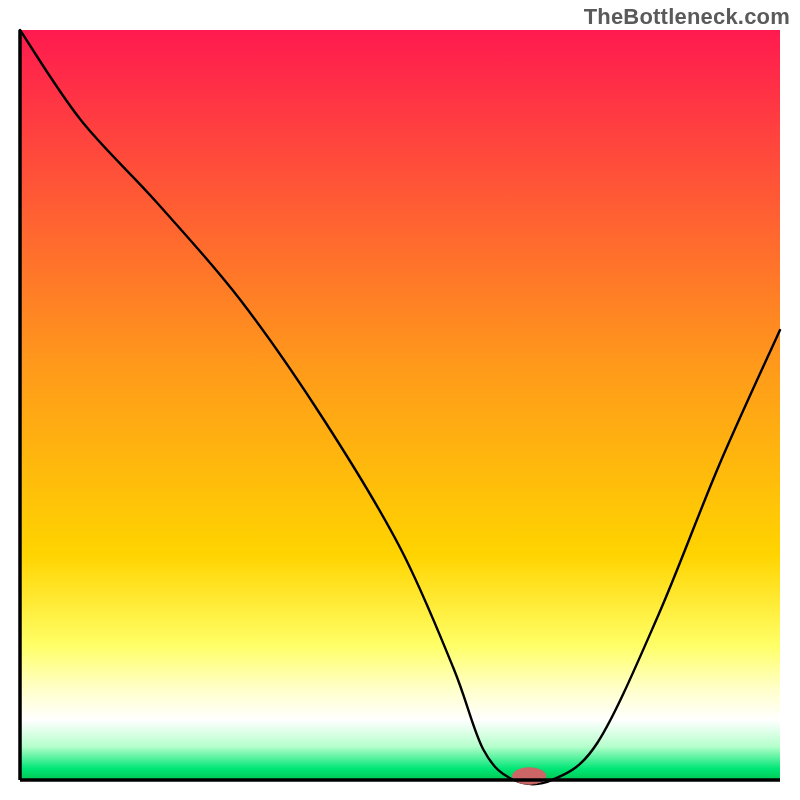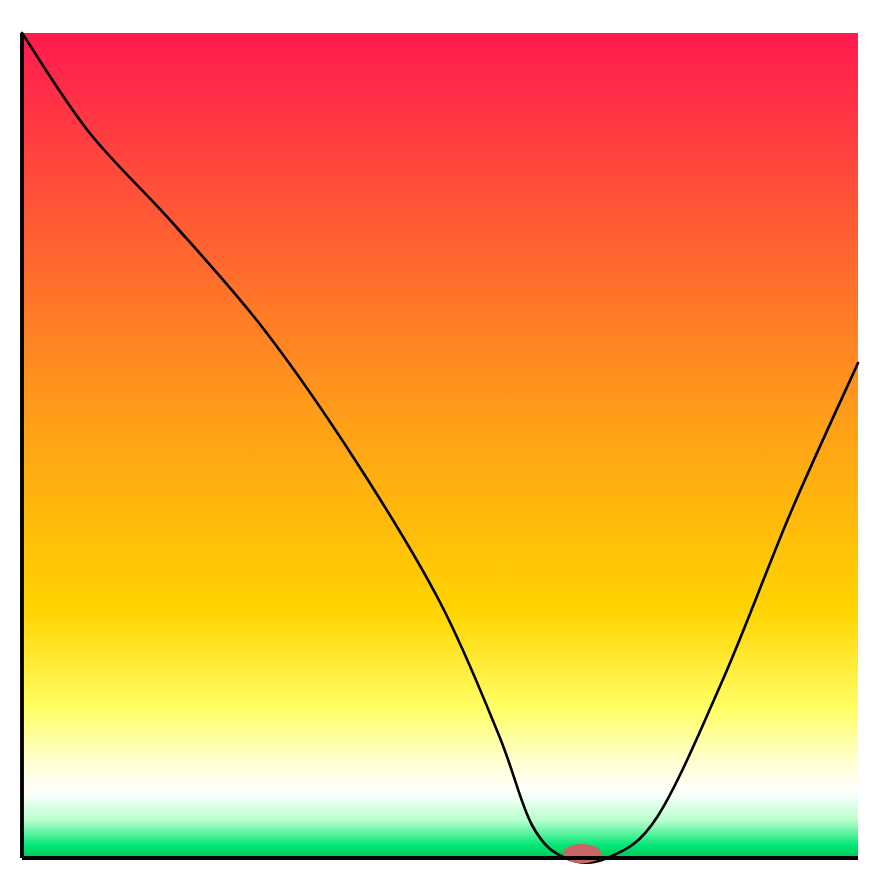--- a/index.html
+++ b/index.html
@@ -27,20 +27,21 @@
   svg.chart {
     position: absolute;
     left: 0;
     top: 0;
   }
 </style>
 </head>
 <body>
 <div class="container">
 
+<div class="watermark">TheBottleneck.com</div>
 
 <svg class="chart" width="800" height="800" viewBox="0 0 800 800">
   <defs>
     <linearGradient id="bg-grad" x1="0" y1="0" x2="0" y2="1">
     <stop offset="0%" stop-color="#ff1a4f"></stop>
           <stop offset="45%" stop-color="#ff9a1a"></stop>
           <stop offset="70%" stop-color="#ffd400"></stop>
           <stop offset="82%" stop-color="#ffff66"></stop>
           <stop offset="88%" stop-color="#ffffcc"></stop>
           <stop offset="92%" stop-color="#ffffff"></stop>

